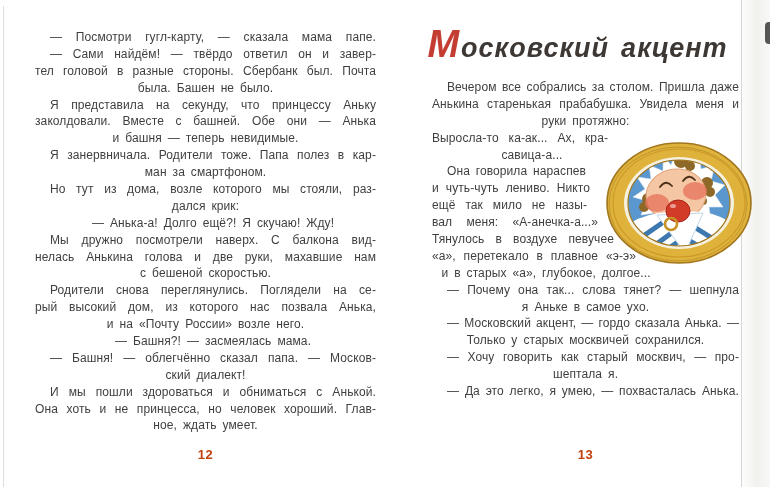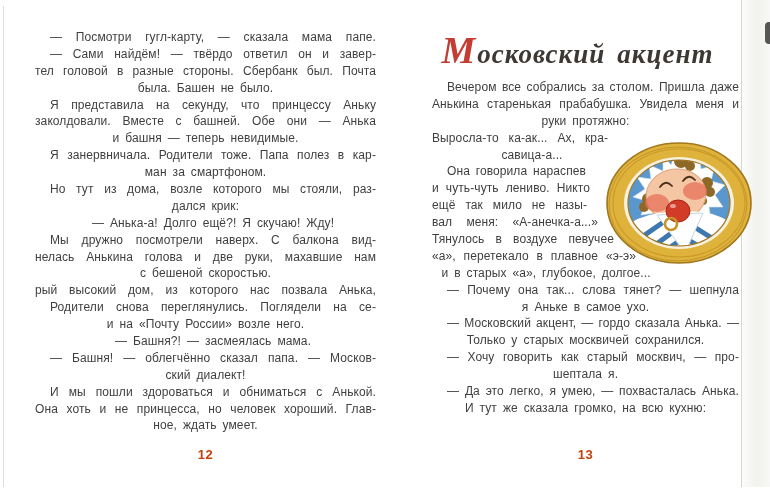--- a/index.html
+++ b/index.html
@@ -27,22 +27,22 @@
   .w-r4{width:182px}.w-r5{width:176px}.w-r6{width:200px}.w-r7{width:154px}
   .w-r8{width:158px}.w-r9{width:155px}.w-r10{width:166px}.w-r11{width:182px}
   .w-r12{width:204px}.w-r13{width:228px}
   
   .pagenum{position:absolute;top:446px;height:18px;line-height:18px;text-align:center;
     font-size:13px;font-weight:bold;color:#c2410c;letter-spacing:.5px;}
   .pagenum.leftnum{left:35px;width:341px;}
   .pagenum.rightnum{left:432px;width:307px;}
   
   .title{position:absolute;left:424px;top:26px;width:307px;height:46px;text-align:center;
-    font-family:Liberation Serif, serif;font-style:italic;font-weight:bold;color:#3e3834;
-    font-size:27px;line-height:48px;letter-spacing:1px;white-space:nowrap;}
+    font-family:Liberation Sans, sans-serif;font-style:italic;font-weight:bold;color:#3e3834;
+    font-size:27px;line-height:36px;letter-spacing:1px;white-space:nowrap;}
   .title .initial{color:#c43d33;font-size:38px;margin-right:1px;}
   .title .word2{margin-left:12px;}
   
   .medallion{position:absolute;left:603px;top:141px;width:152px;height:126px;z-index:2;}
 </style>
 </head>
 <body>
 
 <div class="sheet">
 
@@ -59,22 +59,22 @@
     <div class="ln j">заколдовали. Вместе с башней. Обе они — Анька</div>
     <div class="ln last">и башня — теперь невидимые.</div>
     <div class="ln i j">Я занервничала. Родители тоже. Папа полез в кар-</div>
     <div class="ln last">ман за смартфоном.</div>
     <div class="ln i j">Но тут из дома, возле которого мы стояли, раз-</div>
     <div class="ln last">дался крик:</div>
     <div class="ln i last">— Анька-а! Долго ещё?! Я скучаю! Жду!</div>
     <div class="ln i j">Мы дружно посмотрели наверх. С балкона вид-</div>
     <div class="ln j">нелась Анькина голова и две руки, махавшие нам</div>
     <div class="ln last">с бешеной скоростью.</div>
+    <div class="ln i j">Родители снова переглянулись. Поглядели на се-</div>
     <div class="ln j">рый высокий дом, из которого нас позвала Анька,</div>
-    <div class="ln i j">Родители снова переглянулись. Поглядели на се-</div>
     <div class="ln last">и на «Почту России» возле него.</div>
     <div class="ln i last">— Башня?! — засмеялась мама.</div>
     <div class="ln i j">— Башня! — облегчённо сказал папа. — Москов-</div>
     <div class="ln last">ский диалект!</div>
     <div class="ln i j">И мы пошли здороваться и обниматься с Анькой.</div>
     <div class="ln j">Она хоть и не принцесса, но человек хороший. Глав-</div>
     <div class="ln last">ное, ждать умеет.</div>
   </div>
   <div class="pagenum leftnum">12</div>
 
@@ -95,21 +95,20 @@
     <div class="ln j w-r11">Тянулось в воздухе певучее</div>
     <div class="ln j w-r12">«а», перетекало в плавное «э-э»</div>
     <div class="ln last w-r13">и в старых «а», глубокое, долгое...</div>
     <div class="ln i j">— Почему она так... слова тянет? — шепнула</div>
     <div class="ln last">я Аньке в самое ухо.</div>
     <div class="ln i j">— Московский акцент, — гордо сказала Анька. —</div>
     <div class="ln last">Только у старых москвичей сохранился.</div>
     <div class="ln i j">— Хочу говорить как старый москвич, — про-</div>
     <div class="ln last">шептала я.</div>
     <div class="ln i j">— Да это легко, я умею, — похвасталась Анька.</div>
-    <div class="ln last">И тут же сказала громко, на всю кухню:</div>
   </div>
   <div class="pagenum rightnum">13</div>
 
   <svg class="medallion" viewBox="0 0 152 126" width="152" height="126" role="img" aria-label="Круглый золотой медальон: лицо младенца с красной соской, белой оборкой чепчика и полосатым воротником на синем фоне">
     <defs>
       <clipPath id="discClip">
           <ellipse cx="76" cy="62" rx="51" ry="43"></ellipse>
         </clipPath>
       <clipPath id="shoulderClip">
         <path d="M 20,86 Q 48,68 76,72 Q 106,66 132,84 L 136,126 L 16,126 Z"></path>

